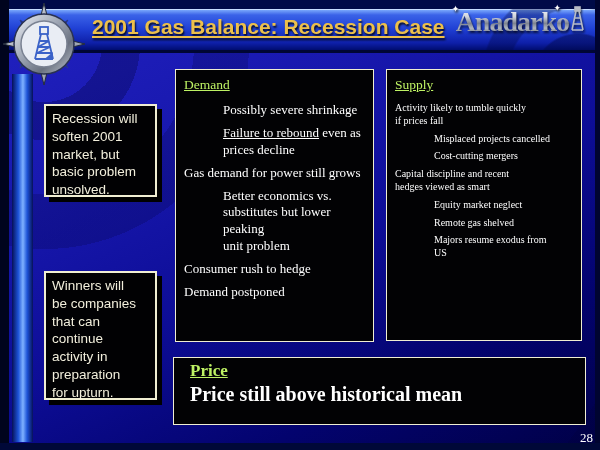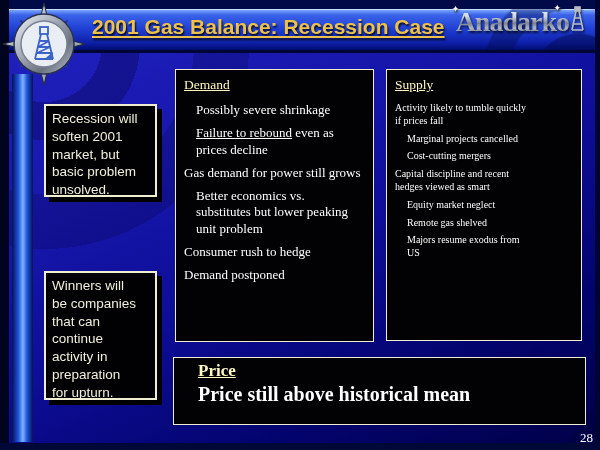--- a/index.html
+++ b/index.html
@@ -56,26 +56,26 @@
     font-size:13.5px;line-height:1.32;padding:4px 6px;white-space:pre-line;
   }
   #note1{left:44px;top:104px;width:113px;height:93px;}
   #note2{left:44px;top:271px;width:113px;height:129px;}
   .panel{
     position:absolute;background:#020204;border:1.5px solid #f0eed2;
     font-family:"Liberation Serif",serif;color:#fff;padding:5px 8px;
   }
   #demand-panel{left:175px;top:69px;width:199px;height:273px;}
   #supply-panel{left:386px;top:69px;width:196px;height:272px;}
-  .panel .heading{color:#fef9c3;text-decoration:underline;font-size:13.5px;margin:2px 0 9px 0;}
+  .panel .heading{color:#bef264;text-decoration:underline;font-size:13.5px;margin:2px 0 9px 0;}
   .panel .item{font-size:13px;line-height:1.3;margin-bottom:6px;white-space:pre-line;}
   #supply-panel .item{font-size:10px;line-height:1.28;margin-bottom:5px;}
-  .item.l2{margin-left:12px;}
+  .item.l2{margin-left:39px;}
   .u{text-decoration:underline;}
-  #price-panel{left:173px;top:357px;width:413px;height:68px;padding:2px 24px;}
+  #price-panel{left:173px;top:357px;width:413px;height:68px;padding:2px 16px;}
   #price-panel .heading{font-size:17px;font-weight:bold;margin:1px 0 0 0;}
   #price-panel .line{font-size:20px;font-weight:bold;line-height:1.3;color:#fff;}
   .page-number{position:absolute;right:7px;top:430px;color:#fff;font-family:"Liberation Serif",serif;font-size:13px;}
 </style>
 </head>
 <body>
 
 <div id="slide">
 
   <div class="top-strip"></div>
@@ -160,21 +160,21 @@
 substitutes but lower peaking
 unit problem</div>
     <div class="item l1">Consumer rush to hedge</div>
     <div class="item l1">Demand postponed</div>
   </div>
 
   <div class="panel" id="supply-panel">
     <div class="heading">Supply</div>
     <div class="item l1">Activity likely to tumble quickly
 if prices fall</div>
-    <div class="item l2">Marginal projects cancelled</div>
+    <div class="item l2">Misplaced projects cancelled</div>
     <div class="item l2">Cost-cutting mergers</div>
     <div class="item l1">Capital discipline and recent
 hedges viewed as smart</div>
     <div class="item l2">Equity market neglect</div>
     <div class="item l2">Remote gas shelved</div>
     <div class="item l2">Majors resume exodus from
 US</div>
   </div>
 
   <div class="panel" id="price-panel">

